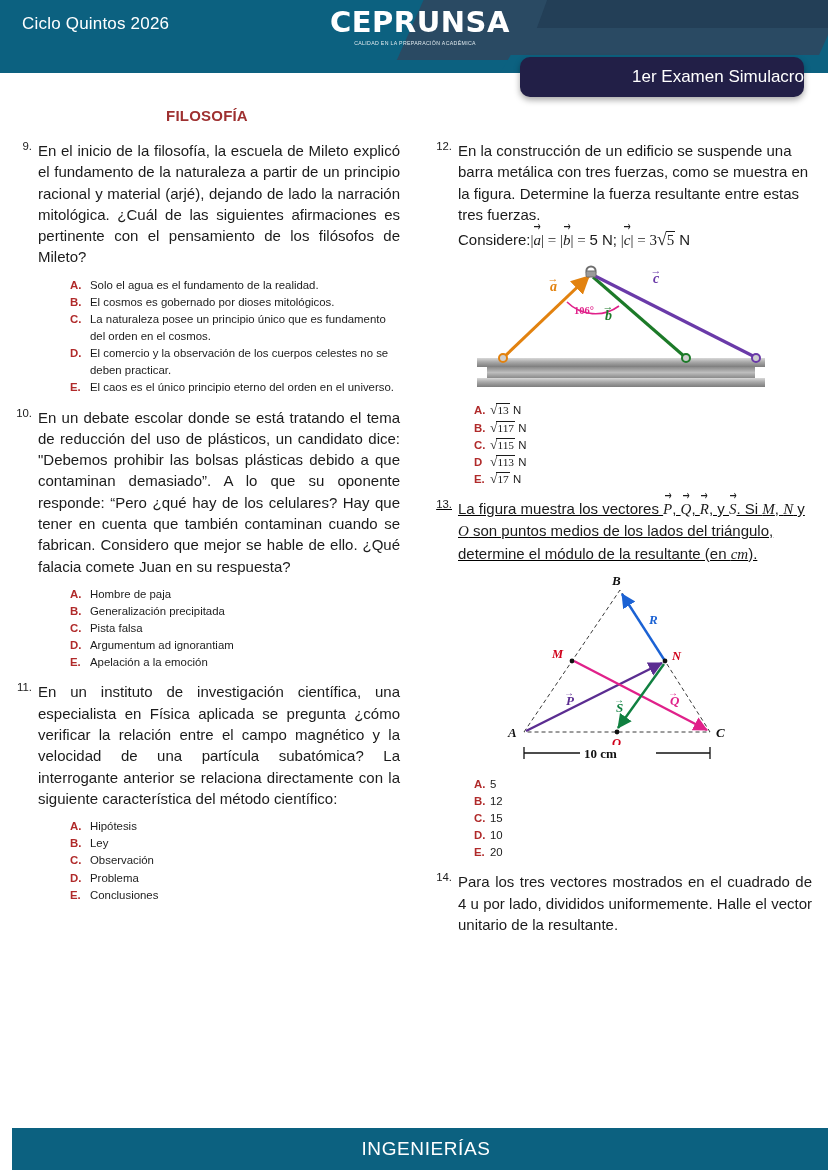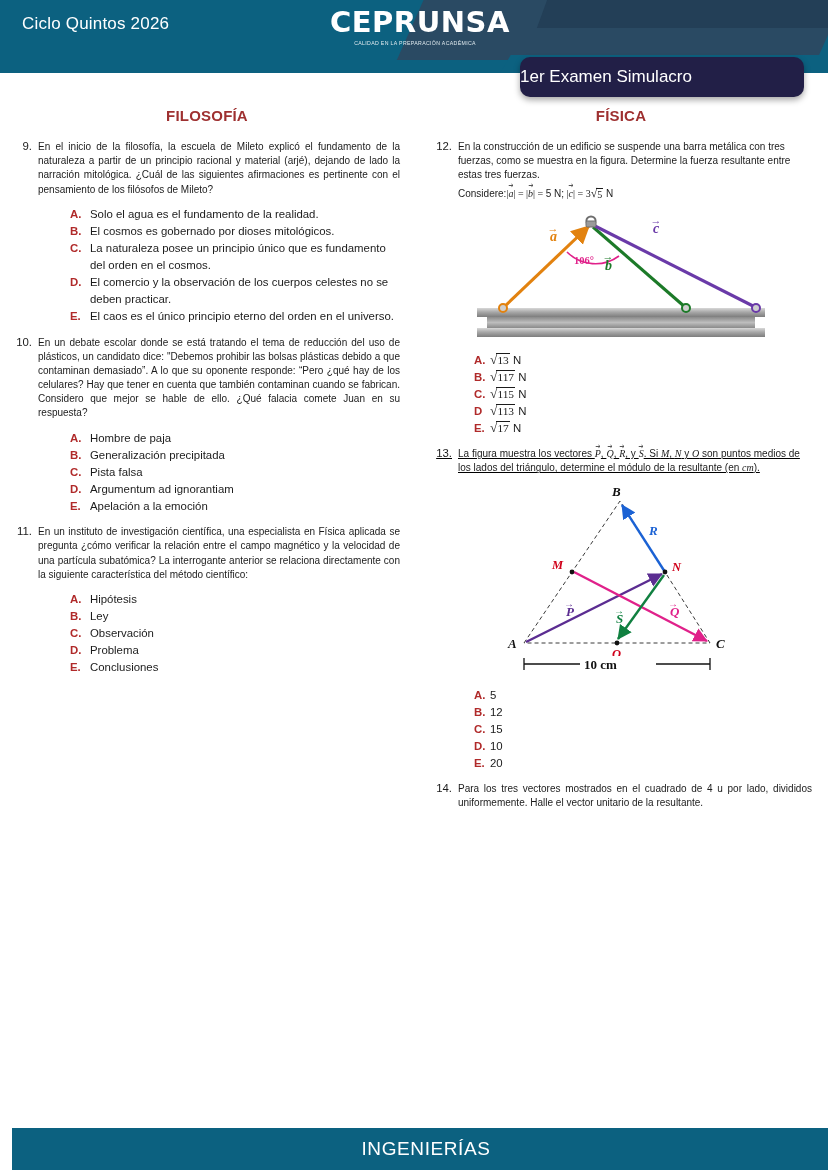--- a/index.html
+++ b/index.html
@@ -80,21 +80,21 @@
   
   .badge {
     position: absolute;
     left: 520px; top: 57px;
     width: 284px; height: 40px;
     background: #221f47;
     border-radius: 10px;
     box-shadow: 0 3px 6px rgba(0,0,0,.35);
     display: flex;
     align-items: center;
-    justify-content: flex-start;
+    justify-content: flex-end;
     z-index: 5;
   }
   .badge span {
     color: #ffffff;
     font-size: 17px;
   }
 
   
   .subjects {
     position: absolute;
@@ -131,21 +131,21 @@
   .q-num {
     width: 26px;
     flex: 0 0 26px;
     text-align: right;
     padding-right: 6px;
     font-size: 11.4px;
     color: #1b1b1b;
   }
   .q-text {
     flex: 1;
-    font-size: 10px;
+    font-size: 15px;
     line-height: 1.42;
     color: #1b1b1b;
     text-align: justify;
     text-justify: inter-word;
   }
   .q-text.nojust { text-align: left; }
 
   .opts {
     list-style: none;
     margin: 9px 0 10px 0;
@@ -240,21 +240,20 @@
       <div class="logo-sub">CALIDAD EN LA PREPARACIÓN ACADÉMICA</div>
     </div>
   </div>
 
   <div class="badge">
     <span>1er Examen Simulacro</span>
   </div>
 
   <div class="subjects">
     <div class="subj subj-left">FILOSOFÍA</div>
-    <div class="subj subj-right">FÍSICA</div>
   </div>
 
   <div class="columns">
 
     <div class="col col-left">
 
       <div class="q">
         <div class="q-num">9.</div>
         <div class="q-text">En el inicio de la filosofía, la escuela de Mileto explicó el fundamento de la naturaleza a partir de un principio racional y material (arjé), dejando de lado la narración mitológica. ¿Cuál de las siguientes afirmaciones es pertinente con el pensamiento de los filósofos de Mileto?</div>
       </div>

